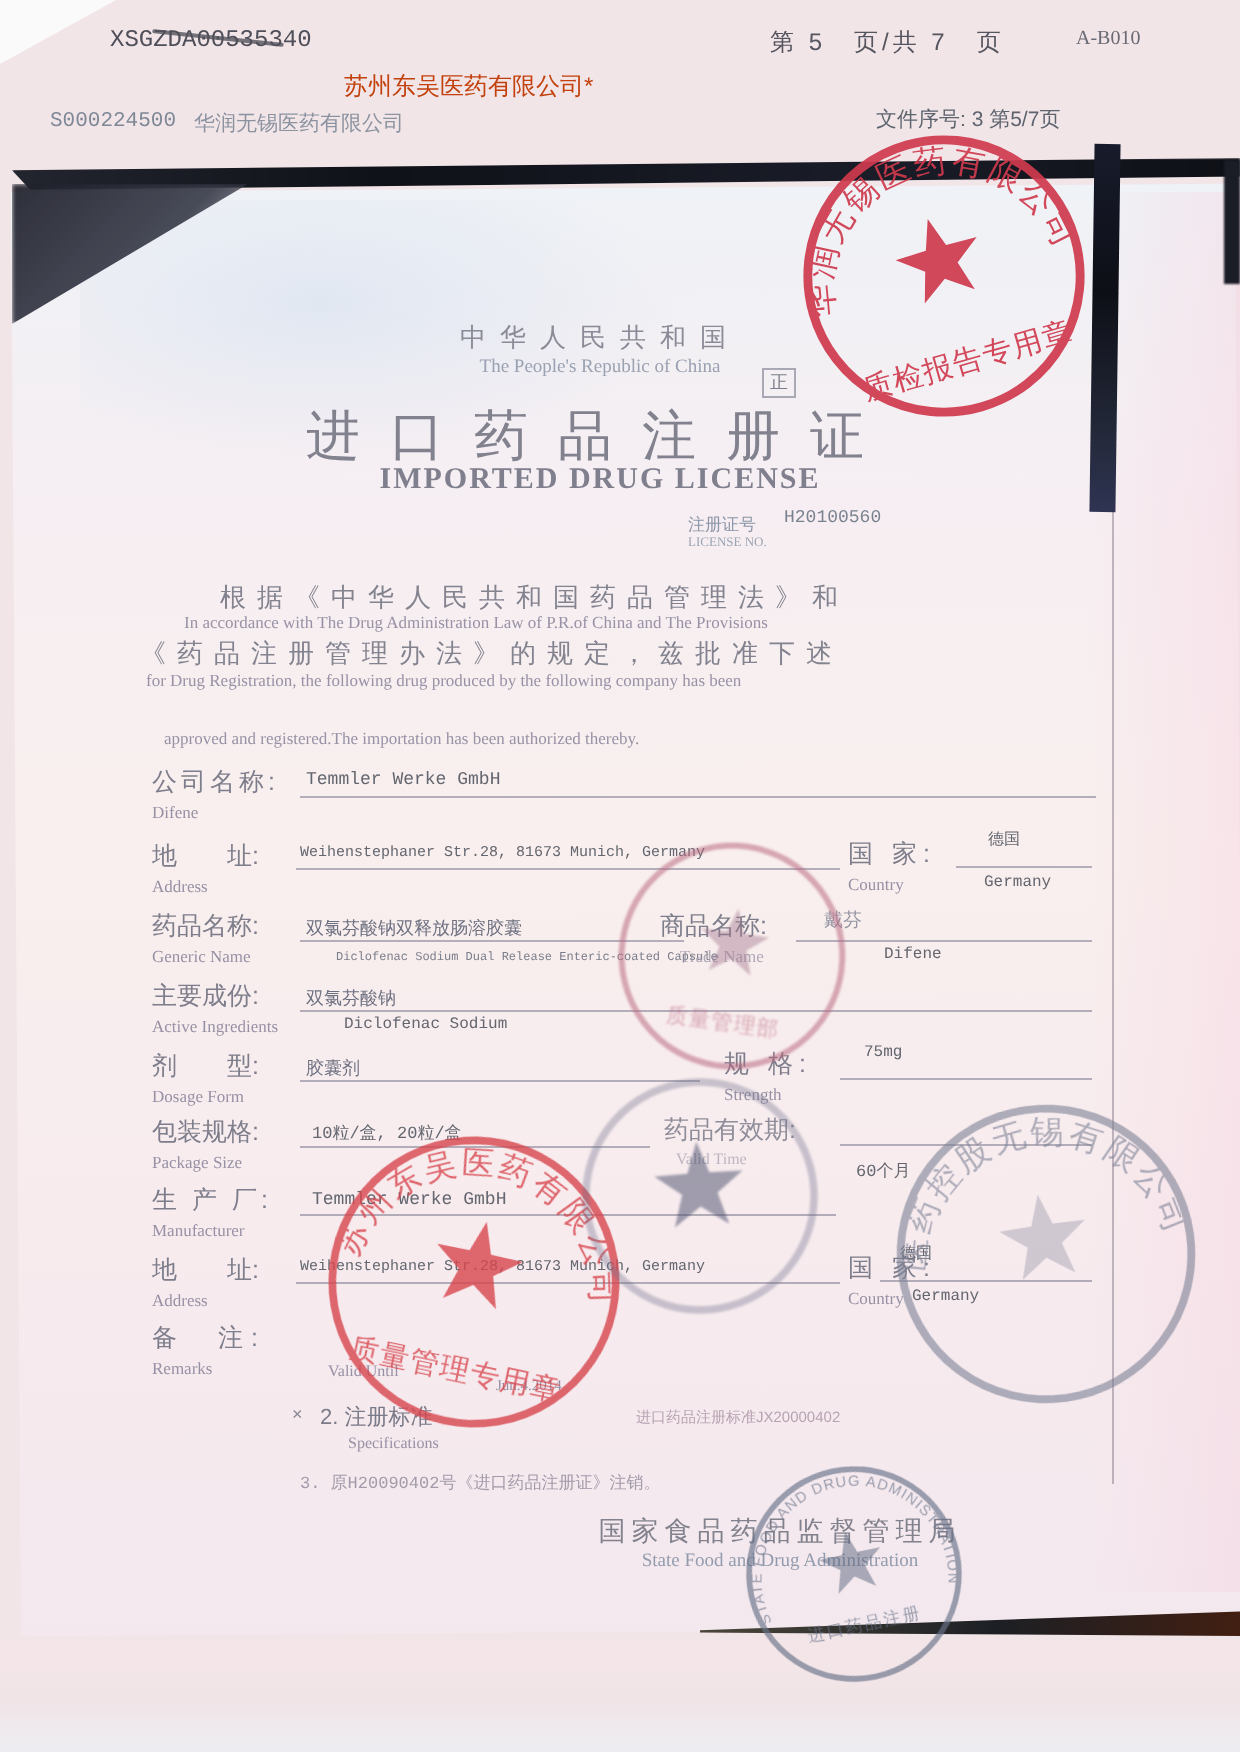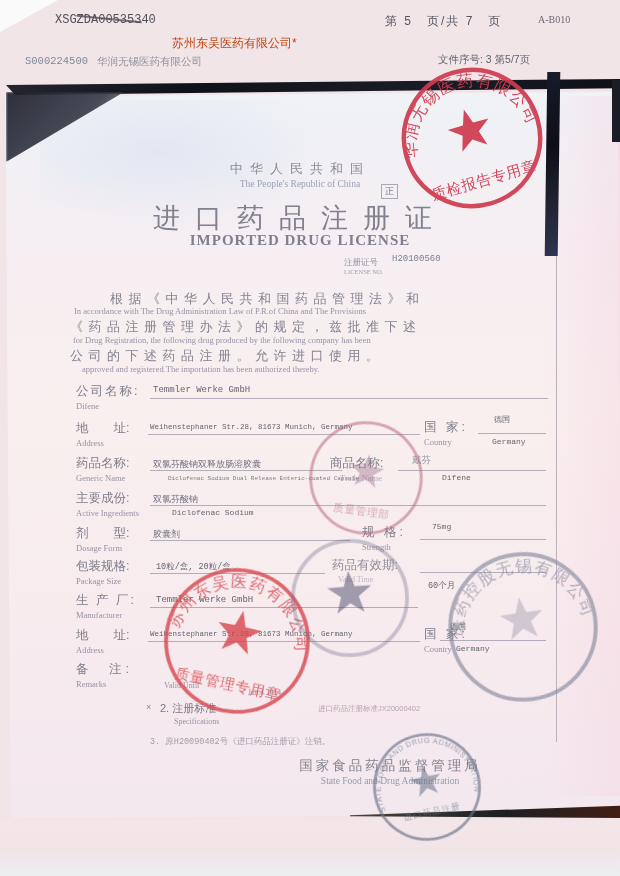--- a/index.html
+++ b/index.html
@@ -50,24 +50,23 @@
 
   <span class="abs cn center" style="left:150px;top:160px;width:300px;font-size:13px;letter-spacing:7px;color:#8b8b98;">中华人民共和国</span>
   <span class="abs en center" style="left:150px;top:179px;width:300px;font-size:9.5px;color:#9aa2b2;">The People's Republic of China</span>
   <span class="abs cn center" style="left:80px;top:200px;width:440px;font-size:27px;letter-spacing:15px;color:#82828f;">进口药品注册证</span>
   <span class="abs en center" style="left:80px;top:232px;width:440px;font-size:15px;font-weight:bold;letter-spacing:1px;color:#7f7f8e;">IMPORTED DRUG LICENSE</span>
   <span class="abs cn" style="left:344px;top:257px;font-size:8.5px;color:#8b95a8;">注册证号</span>
   <span class="abs val" style="left:392px;top:254px;font-size:9px;color:#7a828f;">H20100560</span>
   <span class="abs en" style="left:344px;top:268px;font-size:6.5px;color:#9aa4b4;">LICENSE NO.</span>
 
   <span class="abs cn" style="left:110px;top:290px;font-size:13px;letter-spacing:5.5px;color:#83838f;">根据《中华人民共和国药品管理法》和</span>
-  <span class="abs en" style="left:74px;top:306px;font-size:8.5px;color:#9892a6;">In accordance with The Drug Administration Law of P.R.of China and The Provisions</span>
+  <span class="abs en" style="left:92px;top:306px;font-size:8.5px;color:#9892a6;">In accordance with The Drug Administration Law of P.R.of China and The Provisions</span>
   <span class="abs cn" style="left:70px;top:318px;font-size:13px;letter-spacing:5.5px;color:#83838f;">《药品注册管理办法》的规定，兹批准下述</span>
   <span class="abs en" style="left:73px;top:335px;font-size:8.5px;color:#9892a6;">for Drug Registration, the following drug produced by the following company has been</span>
-  <span class="abs cn" style="left:70px;top:347px;font-size:13px;letter-spacing:5.5px;color:#83838f;">公司的下述药品注册。允许进口使用。</span>
   <span class="abs en" style="left:82px;top:364px;font-size:8.5px;color:#9892a6;">approved and registered.The importation has been authorized thereby.</span>
 
   <span class="abs cn" style="left:76px;top:383px;font-size:12.5px;letter-spacing:2px;">公司名称:</span>
   <span class="abs val" style="left:153px;top:385px;font-size:9px;">Temmler Werke GmbH</span>
   <div class="line" style="left:150px;top:398px;width:398px;"></div>
   <span class="abs en" style="left:76px;top:401px;font-size:8.5px;">Difene</span>
 
   <span class="abs cn" style="left:76px;top:420px;font-size:12.5px;">地　　址:</span>
   <span class="abs val" style="left:150px;top:423px;font-size:7.5px;">Weihenstephaner Str.28, 81673 Munich, Germany</span>
   <div class="line" style="left:148px;top:434px;width:272px;"></div>

